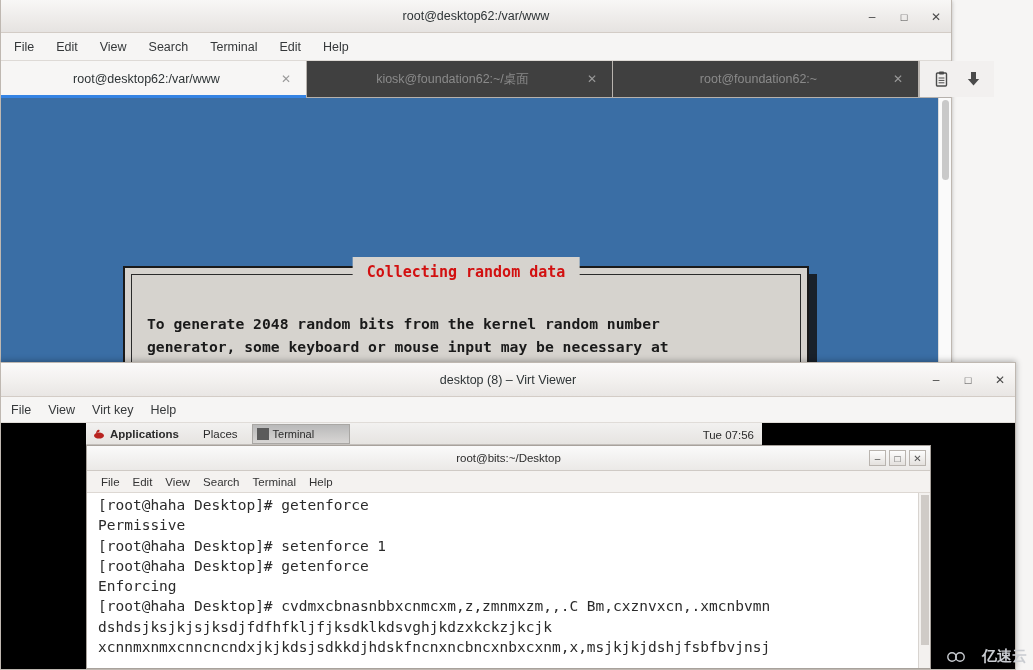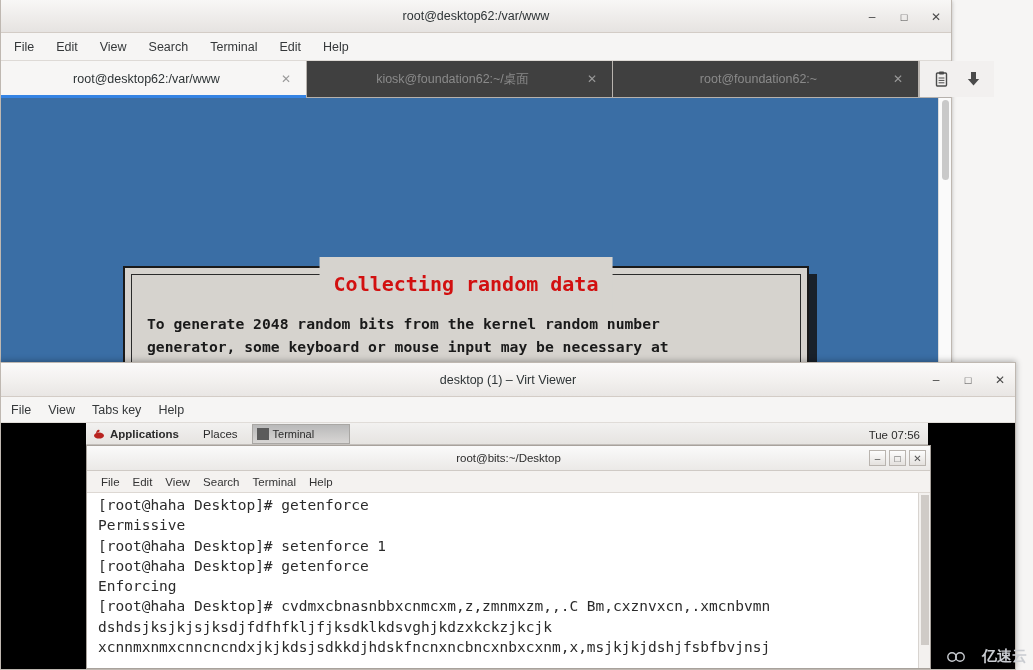--- a/index.html
+++ b/index.html
@@ -96,23 +96,23 @@
     background: #d6d3ce;
     border: 2px solid #1a1a1a;
     box-shadow: 8px 8px 0 rgba(20,20,20,.85);
   }
   .dialog-inner {
     position: absolute; left: 6px; right: 6px; top: 6px; bottom: 6px;
     border: 1px solid #2b2b2b;
   }
   .dialog-title {
     position: absolute; top: -11px; left: 50%; transform: translateX(-50%);
-    background: #d6d3ce; padding: 15px 14px;
+    background: #d6d3ce; padding: 6px 14px;
     font-family: "DejaVu Sans Mono", monospace;
-    font-size: 20px; font-weight: bold; color: #d21010; white-space: nowrap;
+    font-size: 15px; font-weight: bold; color: #d21010; white-space: nowrap;
   }
   .dialog-text {
     position: absolute; left: 22px; top: 48px; right: 18px;
     font-family: "DejaVu Sans Mono", monospace;
     font-size: 14.7px; font-weight: bold; color: #1a1a1a;
     line-height: 23px; letter-spacing: 0px; white-space: pre;
   }
 
   
   .vv-win {
@@ -133,21 +133,21 @@
   .vv-menubar {
     height: 26px; display: flex; align-items: center; gap: 17px;
     padding-left: 10px; background: #f6f5f4; border-bottom: 1px solid #e0dcd8;
   }
   .vv-menubar .mi { font-size: 12.5px; color: #35383a; }
 
   .vv-screen { position: relative; height: 246px; background: #000000; overflow: hidden; }
 
   
   .g-panel {
-    position: absolute; left: 85px; top: 0; width: 842px; height: 22px;
+    position: absolute; left: 85px; top: 0; width: 676px; height: 22px;
     background: linear-gradient(to bottom, #f2f1f0 0%, #e6e4e1 100%);
     border-bottom: 1px solid #c3bfbb;
     display: flex; align-items: center; font-size: 11.5px; color: #2b2b2b;
   }
   .g-panel .foot { width: 14px; height: 14px; margin: 0 4px 0 6px; display:flex; align-items:center; justify-content:center; }
   .g-panel .apps { font-weight: bold; font-size: 11.5px; }
   .g-panel .places { margin-left: 24px; }
   .g-task {
     margin-left: 14px; height: 20px; min-width: 98px; padding: 0 8px 0 4px;
     display: flex; align-items: center; gap: 4px;
@@ -277,32 +277,32 @@
       </div>
 
       <div class="term-scroll">
         <div class="thumb"></div>
       </div>
     </div>
   </div>
 
   <div class="vv-win">
     <div class="vv-titlebar">
-      <div class="title">desktop (1) – Virt Viewer</div>
+      <div class="title">desktop (8) – Virt Viewer</div>
       <div class="win-btns">
         <div class="win-btn">–</div>
         <div class="win-btn sq">□</div>
         <div class="win-btn">✕</div>
       </div>
     </div>
 
     <div class="vv-menubar">
       <div class="mi">File</div>
       <div class="mi">View</div>
-      <div class="mi">Tabs key</div>
+      <div class="mi">Virt key</div>
       <div class="mi">Help</div>
     </div>
 
     <div class="vv-screen">
 
       <div class="g-panel">
         <span class="foot">
           <svg width="12" height="12" viewBox="0 0 12 12">
               <ellipse cx="6" cy="7.6" rx="5" ry="3" fill="#b8231f"></ellipse>
               <path d="M3 5.2 C3.4 2.2 5.2 1 6.4 2 C7.4 2.9 6 4.6 3 5.2 Z" fill="#b8231f"></path>

